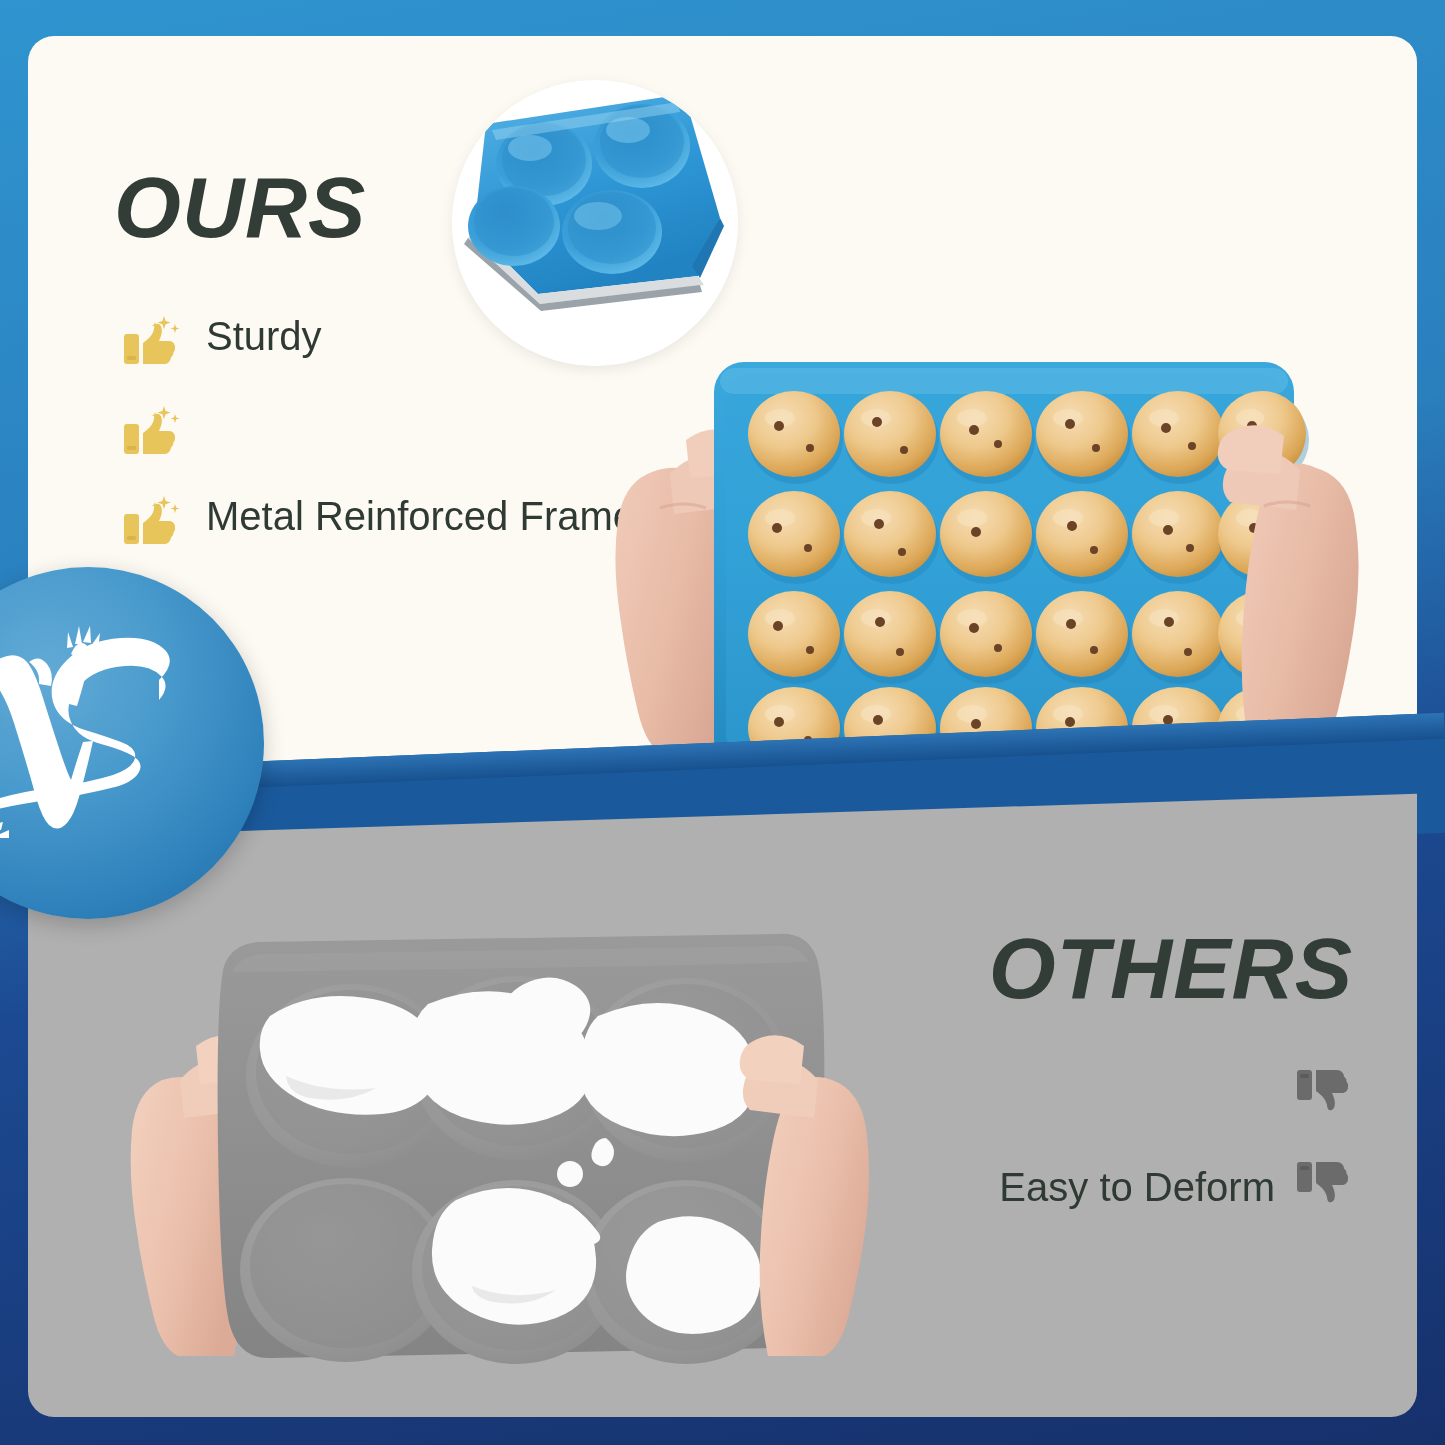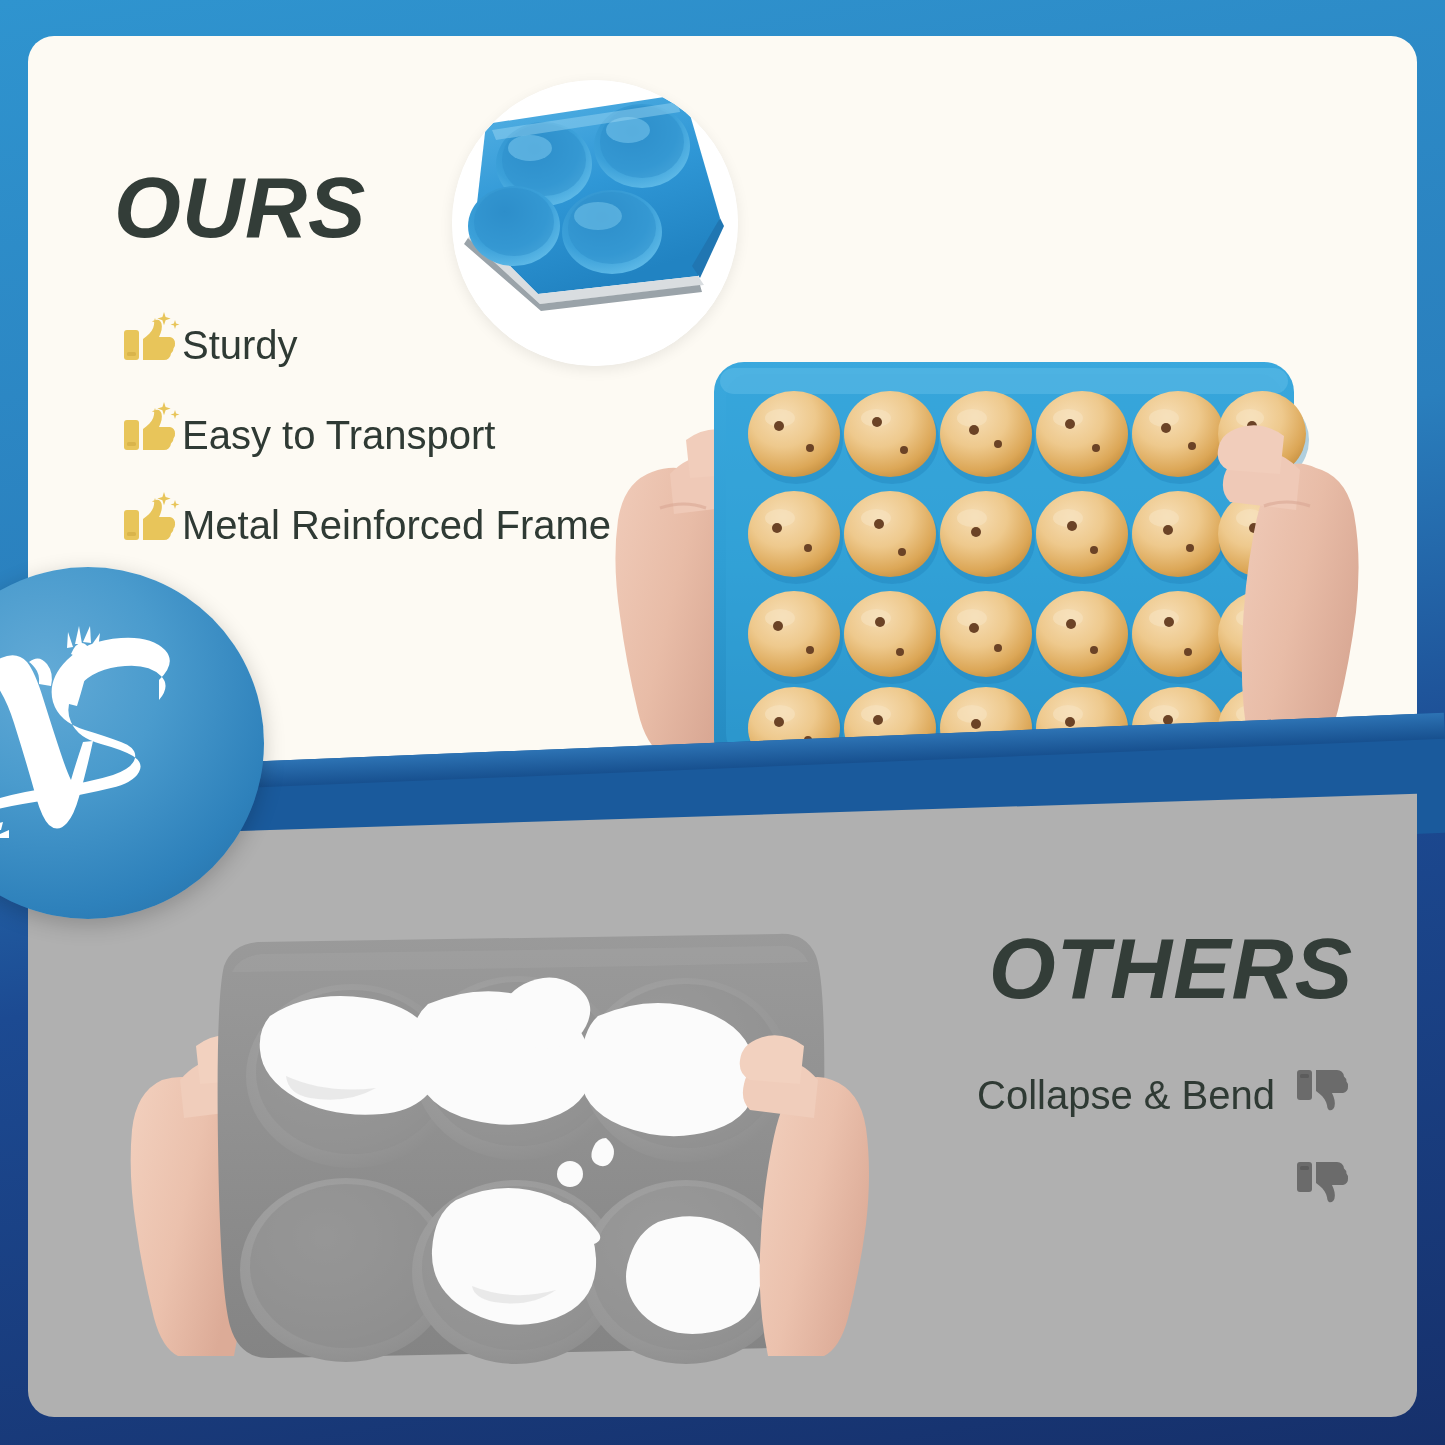--- a/index.html
+++ b/index.html
@@ -68,21 +68,22 @@
     font-size:86px;
     text-align:right;
   }
 
   
   #ours-list {
     position:absolute; left:96px; top:278px;
     width:620px;
   }
   .ours-item {
-    display:flex; align-items:flex-end;
+    display:flex; align-items:flex-start;
+    gap:24px;
     margin-bottom:36px;
     height:54px;
   }
   .ours-label {
     font-size:40px;
     color:#2f3a34;
     white-space:nowrap;
   }
 
   #others-list {
@@ -179,21 +180,20 @@
               <rect x="3" y="42" width="9" height="4" rx="1.6" fill="#d9b44a"></rect>
               <path d="M19 50 h21 a7 7 0 0 0 7-6.5 a6 6 0 0 0 2.5-5 a6 6 0 0 0 1.5-5 a6 6 0 0 0 -5-6.5 h-11
                        c2.5-5 3.5-9.5 2.5-13.5 c-.8-3.2-3.6-4.6-5.6-3.4 c-1.4.9-1.6 2.6-1.9 4.6
                        c-.6 4.3-3.5 8.4-7.5 11.6 l-3.5 2.8 Z"></path>
               <path d="M40 2 l1.6 5 l5 1.6 l-5 1.6 l-1.6 5 l-1.6 -5 l-5 -1.6 l5 -1.6 Z"></path>
               <path d="M51 10 l1.1 3.4 l3.4 1.1 l-3.4 1.1 l-1.1 3.4 l-1.1 -3.4 l-3.4 -1.1 l3.4 -1.1 Z"></path>
               <path d="M31 8 l.8 2.4 l2.4 .8 l-2.4 .8 l-.8 2.4 l-.8 -2.4 l-2.4 -.8 l2.4 -.8 Z"></path>
             </g>
           </svg>
         </span>
-        <span class="ours-label">Easy to Transport</span>
       </div>
 
       <div class="ours-item">
         <span class="icon-thumb">
           <svg width="58" height="54" viewBox="0 0 58 54">
             <g fill="#e8c55a">
               <rect x="0" y="20" width="15" height="30" rx="3"></rect>
               <rect x="3" y="42" width="9" height="4" rx="1.6" fill="#d9b44a"></rect>
               <path d="M19 50 h21 a7 7 0 0 0 7-6.5 a6 6 0 0 0 2.5-5 a6 6 0 0 0 1.5-5 a6 6 0 0 0 -5-6.5 h-11
                        c2.5-5 3.5-9.5 2.5-13.5 c-.8-3.2-3.6-4.6-5.6-3.4 c-1.4.9-1.6 2.6-1.9 4.6
@@ -550,35 +550,35 @@
         <path d="M684 146 q-22 -16 -44 -8 q-18 6 -20 22 q-2 14 10 20 l50 4 Z" fill="#f2d1bf"></path>
       </g>
     </svg>
   </div>
 
   <h1 id="others-title" class="heading">OTHERS</h1>
 
   <div id="others-list">
 
     <div class="others-item">
-      <span class="others-label">Collapse &amp; Bend</span>
       <span class="icon-thumb">
         <svg width="56" height="54" viewBox="0 0 56 54">
           <g fill="#6b6b6b">
             <rect x="0" y="4" width="15" height="30" rx="3"></rect>
             <rect x="3" y="8" width="9" height="4" rx="1.6" fill="#5c5c5c"></rect>
             <path d="M19 4 h21 a7 7 0 0 1 7 6.5 a6 6 0 0 1 2.5 5 a6 6 0 0 1 1.5 5 a6 6 0 0 1 -5 6.5 h-11
                      c2.5 5 3.5 9.5 2.5 13.5 c-.8 3.2-3.6 4.6-5.6 3.4 c-1.4-.9-1.6-2.6-1.9-4.6
                      c-.6-4.3-3.5-8.4-7.5-11.6 l-3.5-2.8 Z"></path>
           </g>
         </svg>
       </span>
     </div>
 
     <div class="others-item">
+      <span class="others-label">Easy to Deform</span>
       <span class="icon-thumb">
         <svg width="56" height="54" viewBox="0 0 56 54">
           <g fill="#6b6b6b">
             <rect x="0" y="4" width="15" height="30" rx="3"></rect>
             <rect x="3" y="8" width="9" height="4" rx="1.6" fill="#5c5c5c"></rect>
             <path d="M19 4 h21 a7 7 0 0 1 7 6.5 a6 6 0 0 1 2.5 5 a6 6 0 0 1 1.5 5 a6 6 0 0 1 -5 6.5 h-11
                      c2.5 5 3.5 9.5 2.5 13.5 c-.8 3.2-3.6 4.6-5.6 3.4 c-1.4-.9-1.6-2.6-1.9-4.6
                      c-.6-4.3-3.5-8.4-7.5-11.6 l-3.5-2.8 Z"></path>
           </g>
         </svg>

